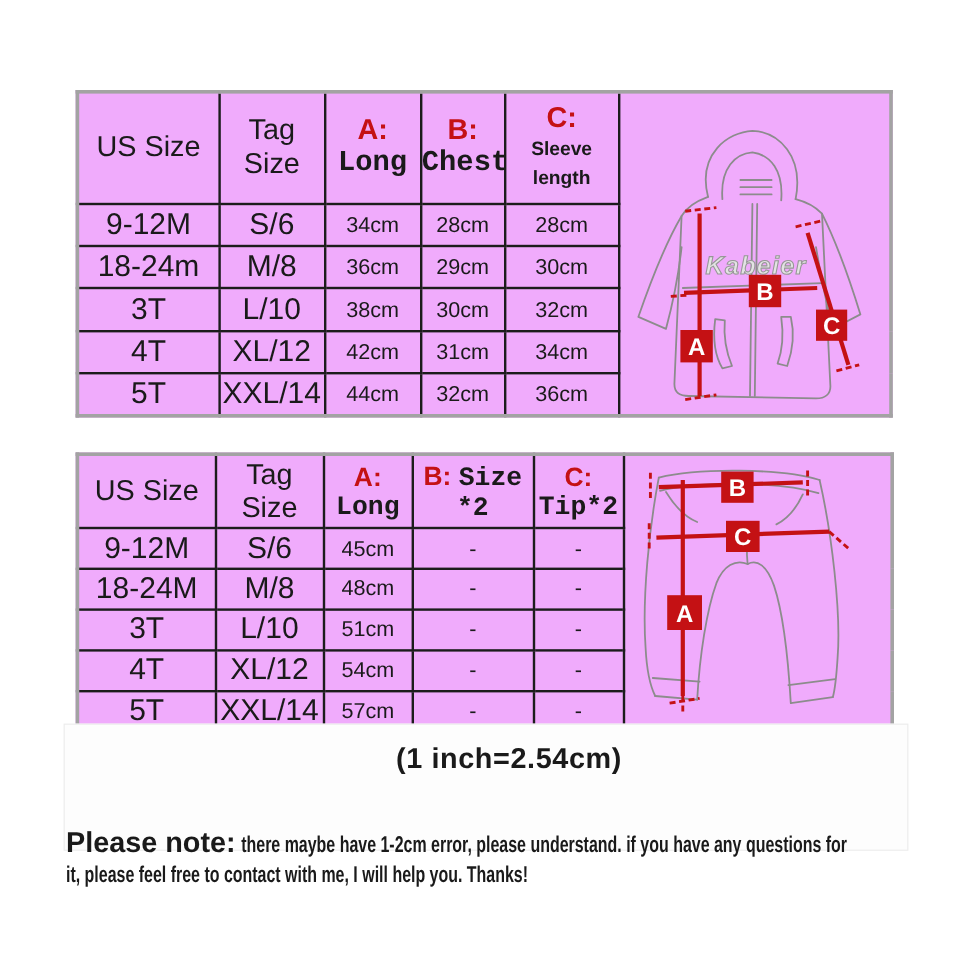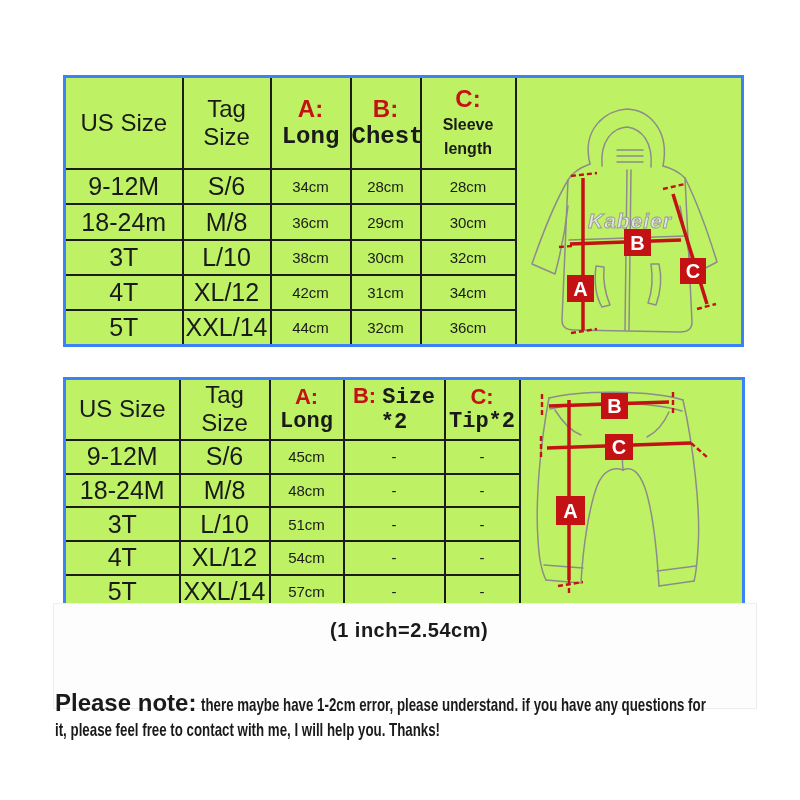--- a/index.html
+++ b/index.html
@@ -1,43 +1,43 @@
 <!DOCTYPE html>
 <html><head>
 <meta charset="utf-8">
 <style>
   html,body{margin:0;padding:0;background:#ffffff;}
   #canvas{
     position:relative;width:800px;height:800px;background:#ffffff;overflow:hidden;
     font-family:"Liberation Sans","DejaVu Sans",sans-serif;color:#1a1a1a;
   }
   table.size-table{
-    position:absolute;border-collapse:collapse;table-layout:fixed;background:#bef264;
-    border:3px solid #3b82f6;
+    position:absolute;border-collapse:collapse;table-layout:fixed;background:#f0abfc;
+    border:3px solid #a3a3a3;
   }
   table.size-table td{
     border:2px solid #1c1c1c;text-align:center;vertical-align:middle;padding:0;
     overflow:hidden;
   }
   #table-jacket{left:63px;top:75px;width:678px;}
   #table-pants{left:63px;top:377px;width:679px;}
   .hdr{font-size:24px;line-height:28px;}
   .hdr-sm{font-size:22px;line-height:25px;}
   .red{color:#c41114;font-weight:bold;}
   .bold{font-weight:bold;font-family:Liberation Mono, monospace;}
   .size-val{font-size:25px;}
-  .cm-val{font-size:15px;}
+  .cm-val{font-size:18px;}
   .tag-left{text-align:left;padding-left:21px;}
   .tag-left-b{text-align:left;padding-left:8px;}
   .us-bottom{vertical-align:bottom;text-align:left;padding-left:6px;padding-bottom:2px;}
   .c3{font-size:16px;line-height:24px;font-weight:bold;}
   .diagram-cell{vertical-align:middle;padding:0;}
   .faint-box{position:absolute;left:53px;top:603px;width:702px;height:104px;
     border:1px solid #ededed;background:#fdfdfd;}
-  .conversion{position:absolute;left:330px;top:619px;font-size:20px;font-weight:bold;
+  .conversion{position:absolute;left:330px;top:619px;font-size:24px;font-weight:bold;
     letter-spacing:0.5px;white-space:nowrap;}
   .note{position:absolute;left:55px;top:690px;width:740px;line-height:25px;white-space:nowrap;}
   .note-label{font-size:24px;font-weight:bold;}
   .note-body{display:inline-block;font-size:19px;font-weight:bold;
     transform:scaleX(0.70);transform-origin:0 50%;}
   .note-line2{line-height:24px;}
   svg text.sq-letter{fill:#ffffff;font-family:"Liberation Sans",sans-serif;
     font-weight:bold;font-size:20px;text-anchor:middle;}
   svg text.brand{font-family:"Liberation Sans",sans-serif;font-weight:bold;
     font-style:italic;font-size:21px;fill:#e3e3e3;stroke:#979797;stroke-width:0.9;

